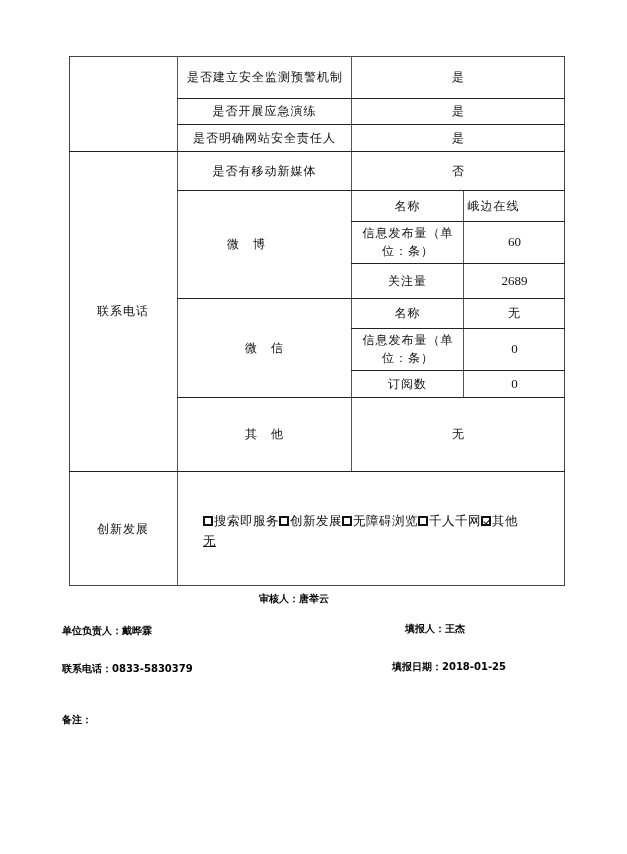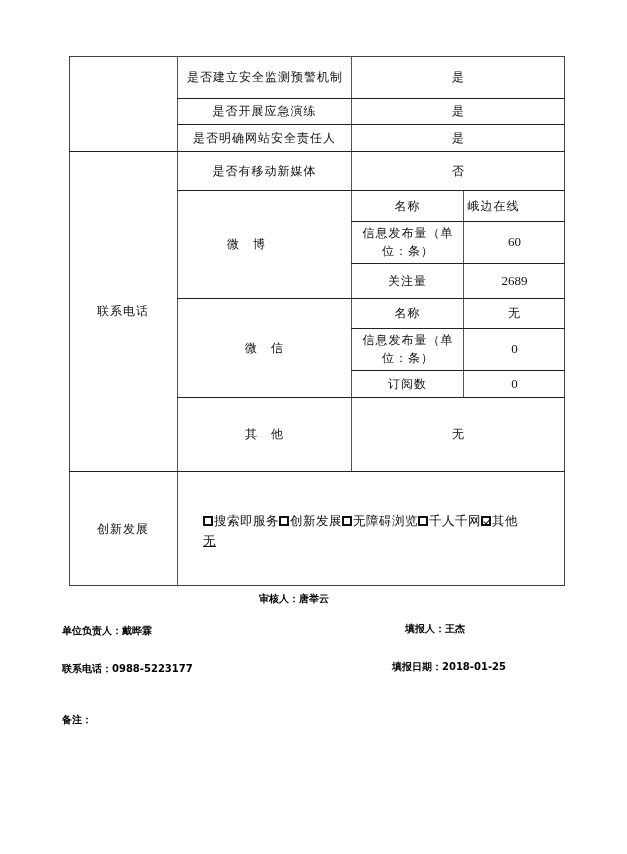--- a/index.html
+++ b/index.html
@@ -80,15 +80,15 @@
   <div class="cell" style="left:0; top:415px; width:108px; height:115px;">创新发展</div>
   <div class="innov">
     <span><span class="cb"></span><span>搜索即服务</span></span><span><span class="cb"></span><span>创新发展</span></span><span><span class="cb"></span><span>无障碍浏览</span></span><span><span class="cb"></span><span>千人千网</span></span><span><span class="cb checked"></span><span>其他</span></span><br>
     <span class="u">无</span>
   </div>
 </div>
 
 <div class="footer" style="left:62px; top:624px;">单位负责人：戴晔霖</div>
 <div class="footer" style="left:259px; top:592px;">审核人：唐举云</div>
 <div class="footer" style="left:405px; top:622px;">填报人：王杰</div>
-<div class="footer" style="left:62px; top:662px;">联系电话：0988-5223177</div>
+<div class="footer" style="left:62px; top:662px;">联系电话：0833-5830379</div>
 <div class="footer" style="left:392px; top:660px;">填报日期：2018-01-25</div>
 <div class="footer" style="left:62px; top:713px;">备注：</div>
 
 </body></html>

